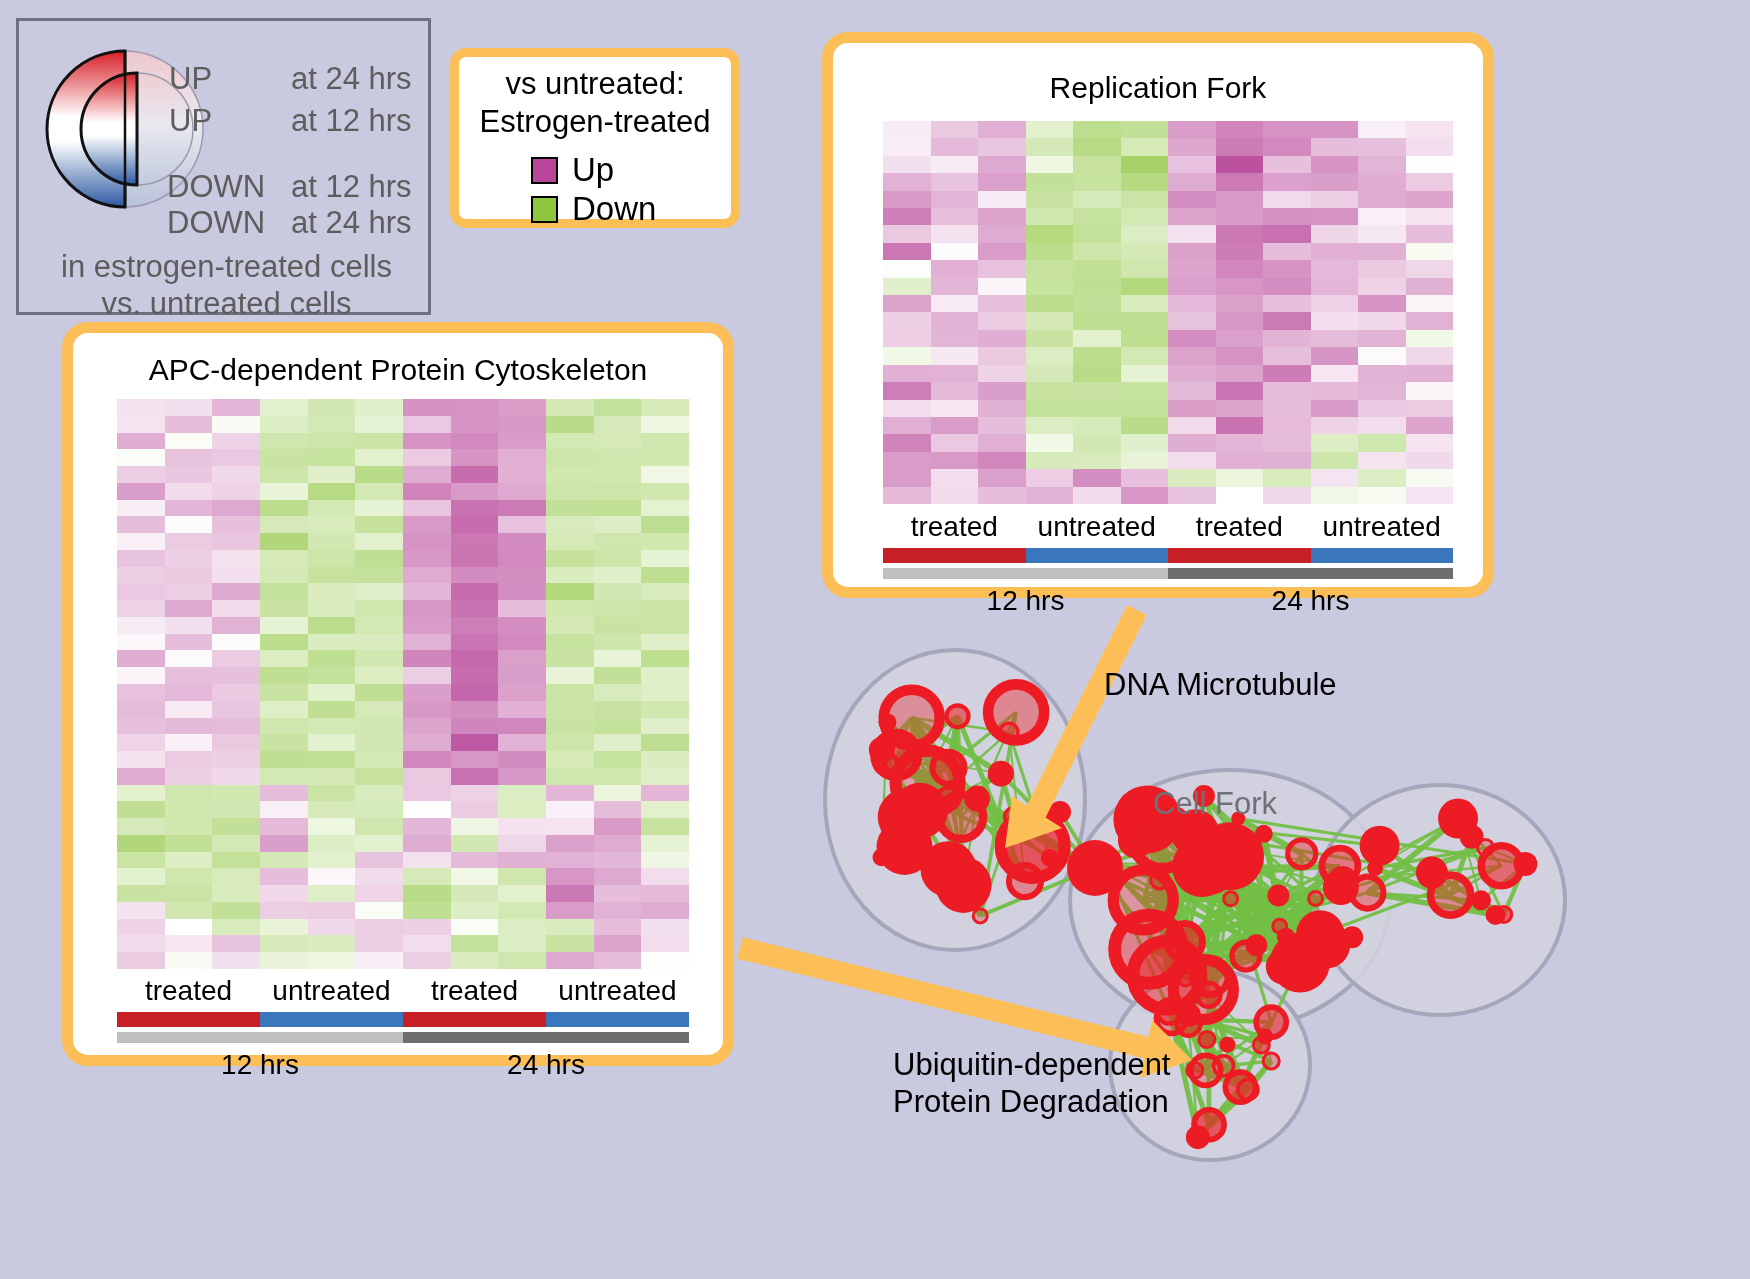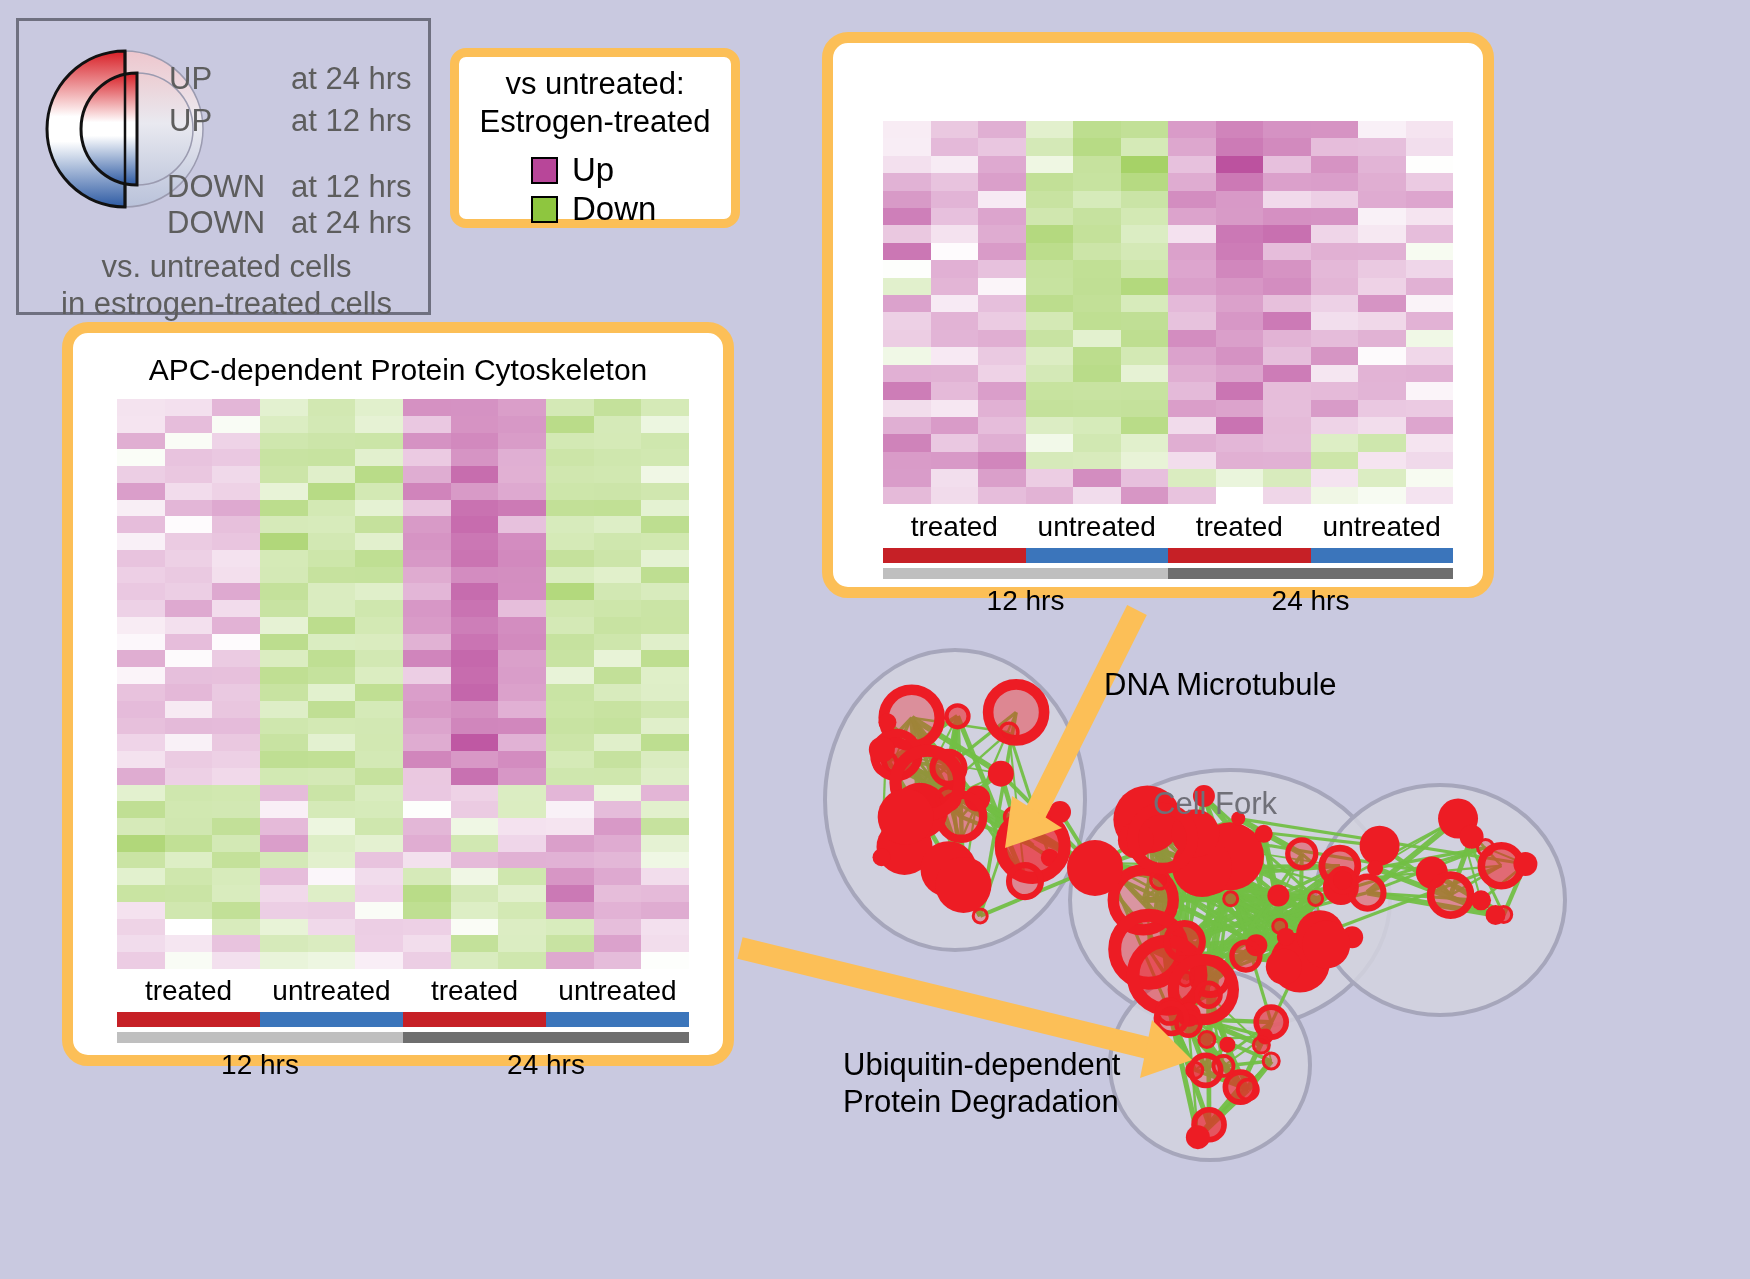--- a/index.html
+++ b/index.html
@@ -84,21 +84,21 @@
   #apc-collabels{left:44px;top:642px;width:572px;}
   #apc-barrow{left:44px;top:679px;width:572px;}
   #apc-timerow{left:44px;top:699px;width:572px;}
   #apc-timelabels{left:44px;top:716px;width:572px;}
 
   
   .netlabel{position:absolute;font-size:31px;white-space:nowrap;line-height:1.2;}
   #lbl-dna{left:1104px;top:666px;color:#000;}
   #lbl-cellcycle{left:1153px;top:785px;color:#707078;}
   #lbl-micro{left:1380px;top:980px;color:#707078;text-align:right;}
-  #lbl-ubiq{left:843px;top:1046px;color:#000;}
+  #lbl-ubiq{left:893px;top:1046px;color:#000;}
 </style>
 </head>
 <body>
 
 <div class="stage">
 
   <svg id="network-svg" width="1750" height="1279" style="position:absolute;left:0;top:0;">
     <defs>
       <radialGradient id="haloGrad" cx="50%" cy="50%" r="50%">
         <stop offset="0%" stop-color="#d4d4df"></stop>
@@ -723,41 +723,42 @@
     </div>
     <div class="leg-row" id="leg-up24-l">UP</div>
     <div class="leg-row" id="leg-up24-r">at 24 hrs</div>
     <div class="leg-row" id="leg-up12-l">UP</div>
     <div class="leg-row" id="leg-up12-r">at 12 hrs</div>
     <div class="leg-row" id="leg-dn12-l">DOWN</div>
     <div class="leg-row" id="leg-dn12-r">at 12 hrs</div>
     <div class="leg-row" id="leg-dn24-l">DOWN</div>
     <div class="leg-row" id="leg-dn24-r">at 24 hrs</div>
     <div id="leg-caption">
+      <div>in estrogen-treated cells</div>
       <div>vs. untreated cells</div>
-      <div>in estrogen-treated cells</div>
     </div>
   </div>
 
   <div id="updown-legend">
     <div id="updown-title">
       <div>vs untreated:</div>
       <div>Estrogen-treated</div>
     </div>
     <div class="ud-row" id="ud-up">
       <span class="ud-swatch" id="sw-up" style="background: rgb(184, 70, 153);"></span>
       <span class="ud-label">Up</span>
     </div>
     <div class="ud-row" id="ud-down">
       <span class="ud-swatch" id="sw-down" style="background: rgb(142, 198, 63);"></span>
       <span class="ud-label">Down</span>
     </div>
   </div>
 
   <div class="panel" id="panel-replication">
+    <div class="panel-title" id="title-replication">Replication Fork</div>
     <div class="heat" id="heat-replication" style="grid-template-columns: repeat(12, 1fr); grid-template-rows: repeat(22, 1fr);">
         <div style="background:rgb(248,236,244)"></div>
         <div style="background:rgb(234,200,224)"></div>
         <div style="background:rgb(224,175,211)"></div>
         <div style="background:rgb(226,240,205)"></div>
         <div style="background:rgb(189,222,143)"></div>
         <div style="background:rgb(194,224,151)"></div>
         <div style="background:rgb(217,155,200)"></div>
         <div style="background:rgb(208,132,187)"></div>
         <div style="background:rgb(213,146,195)"></div>

